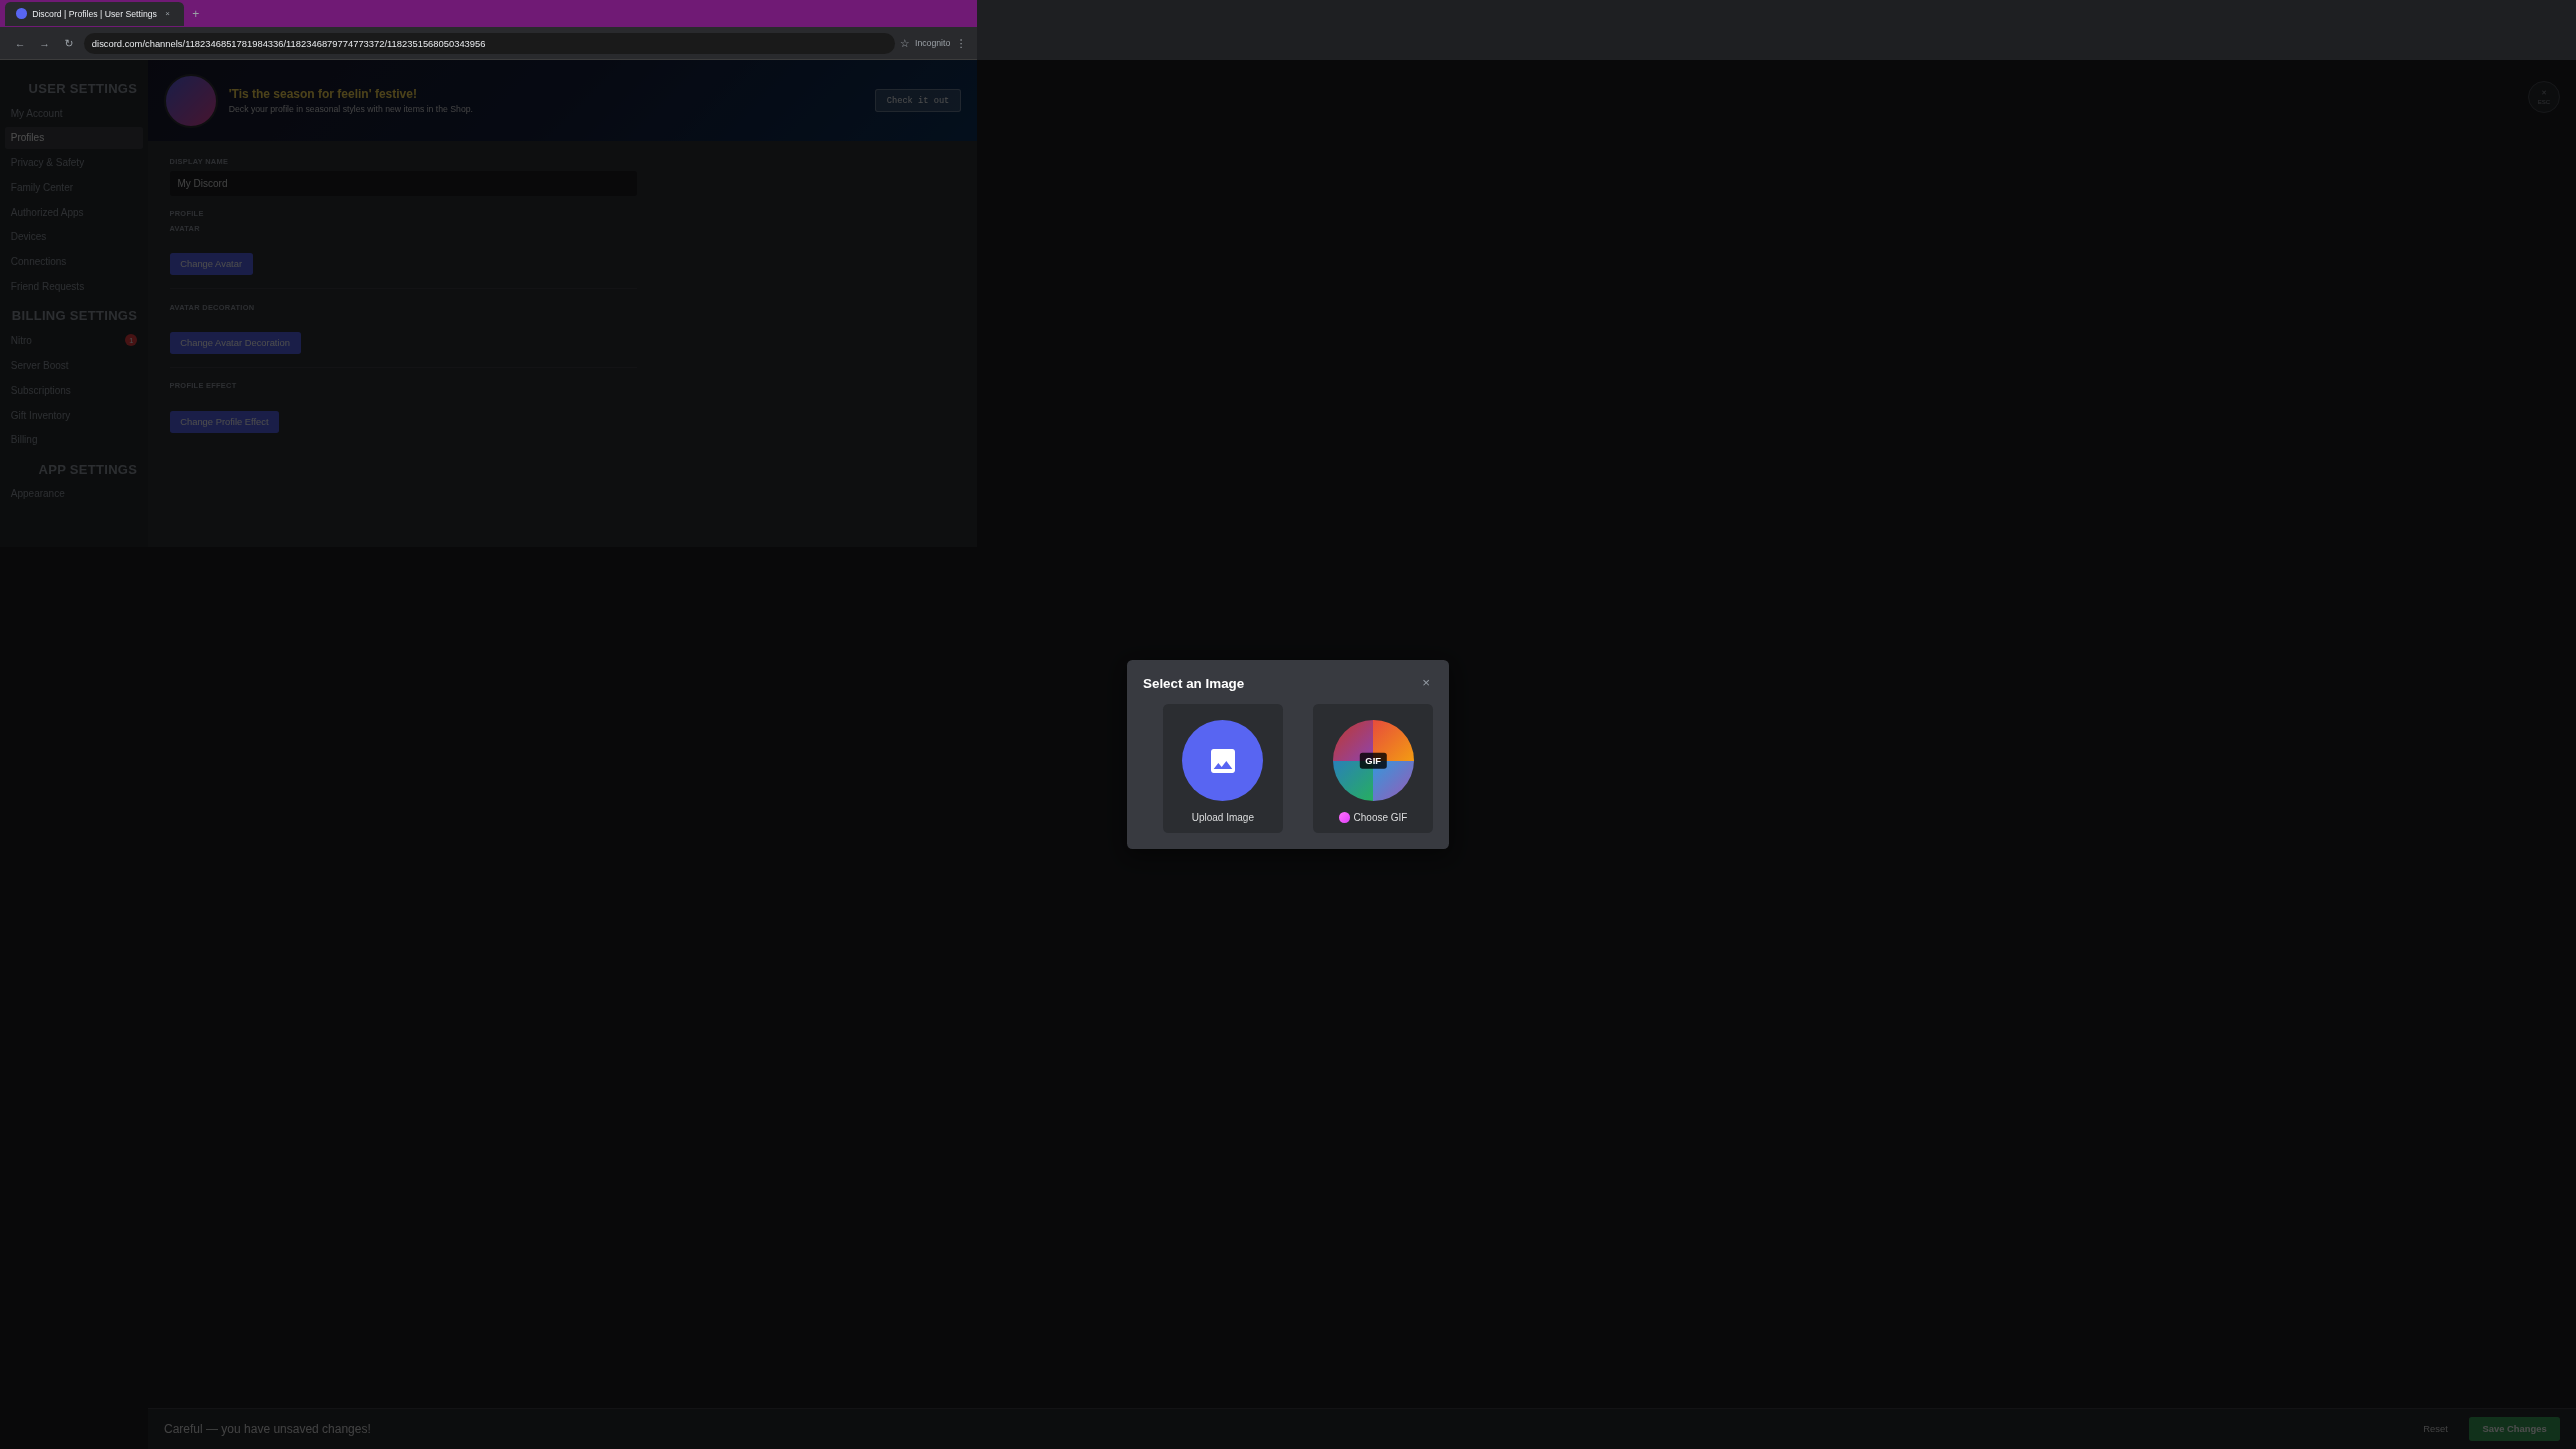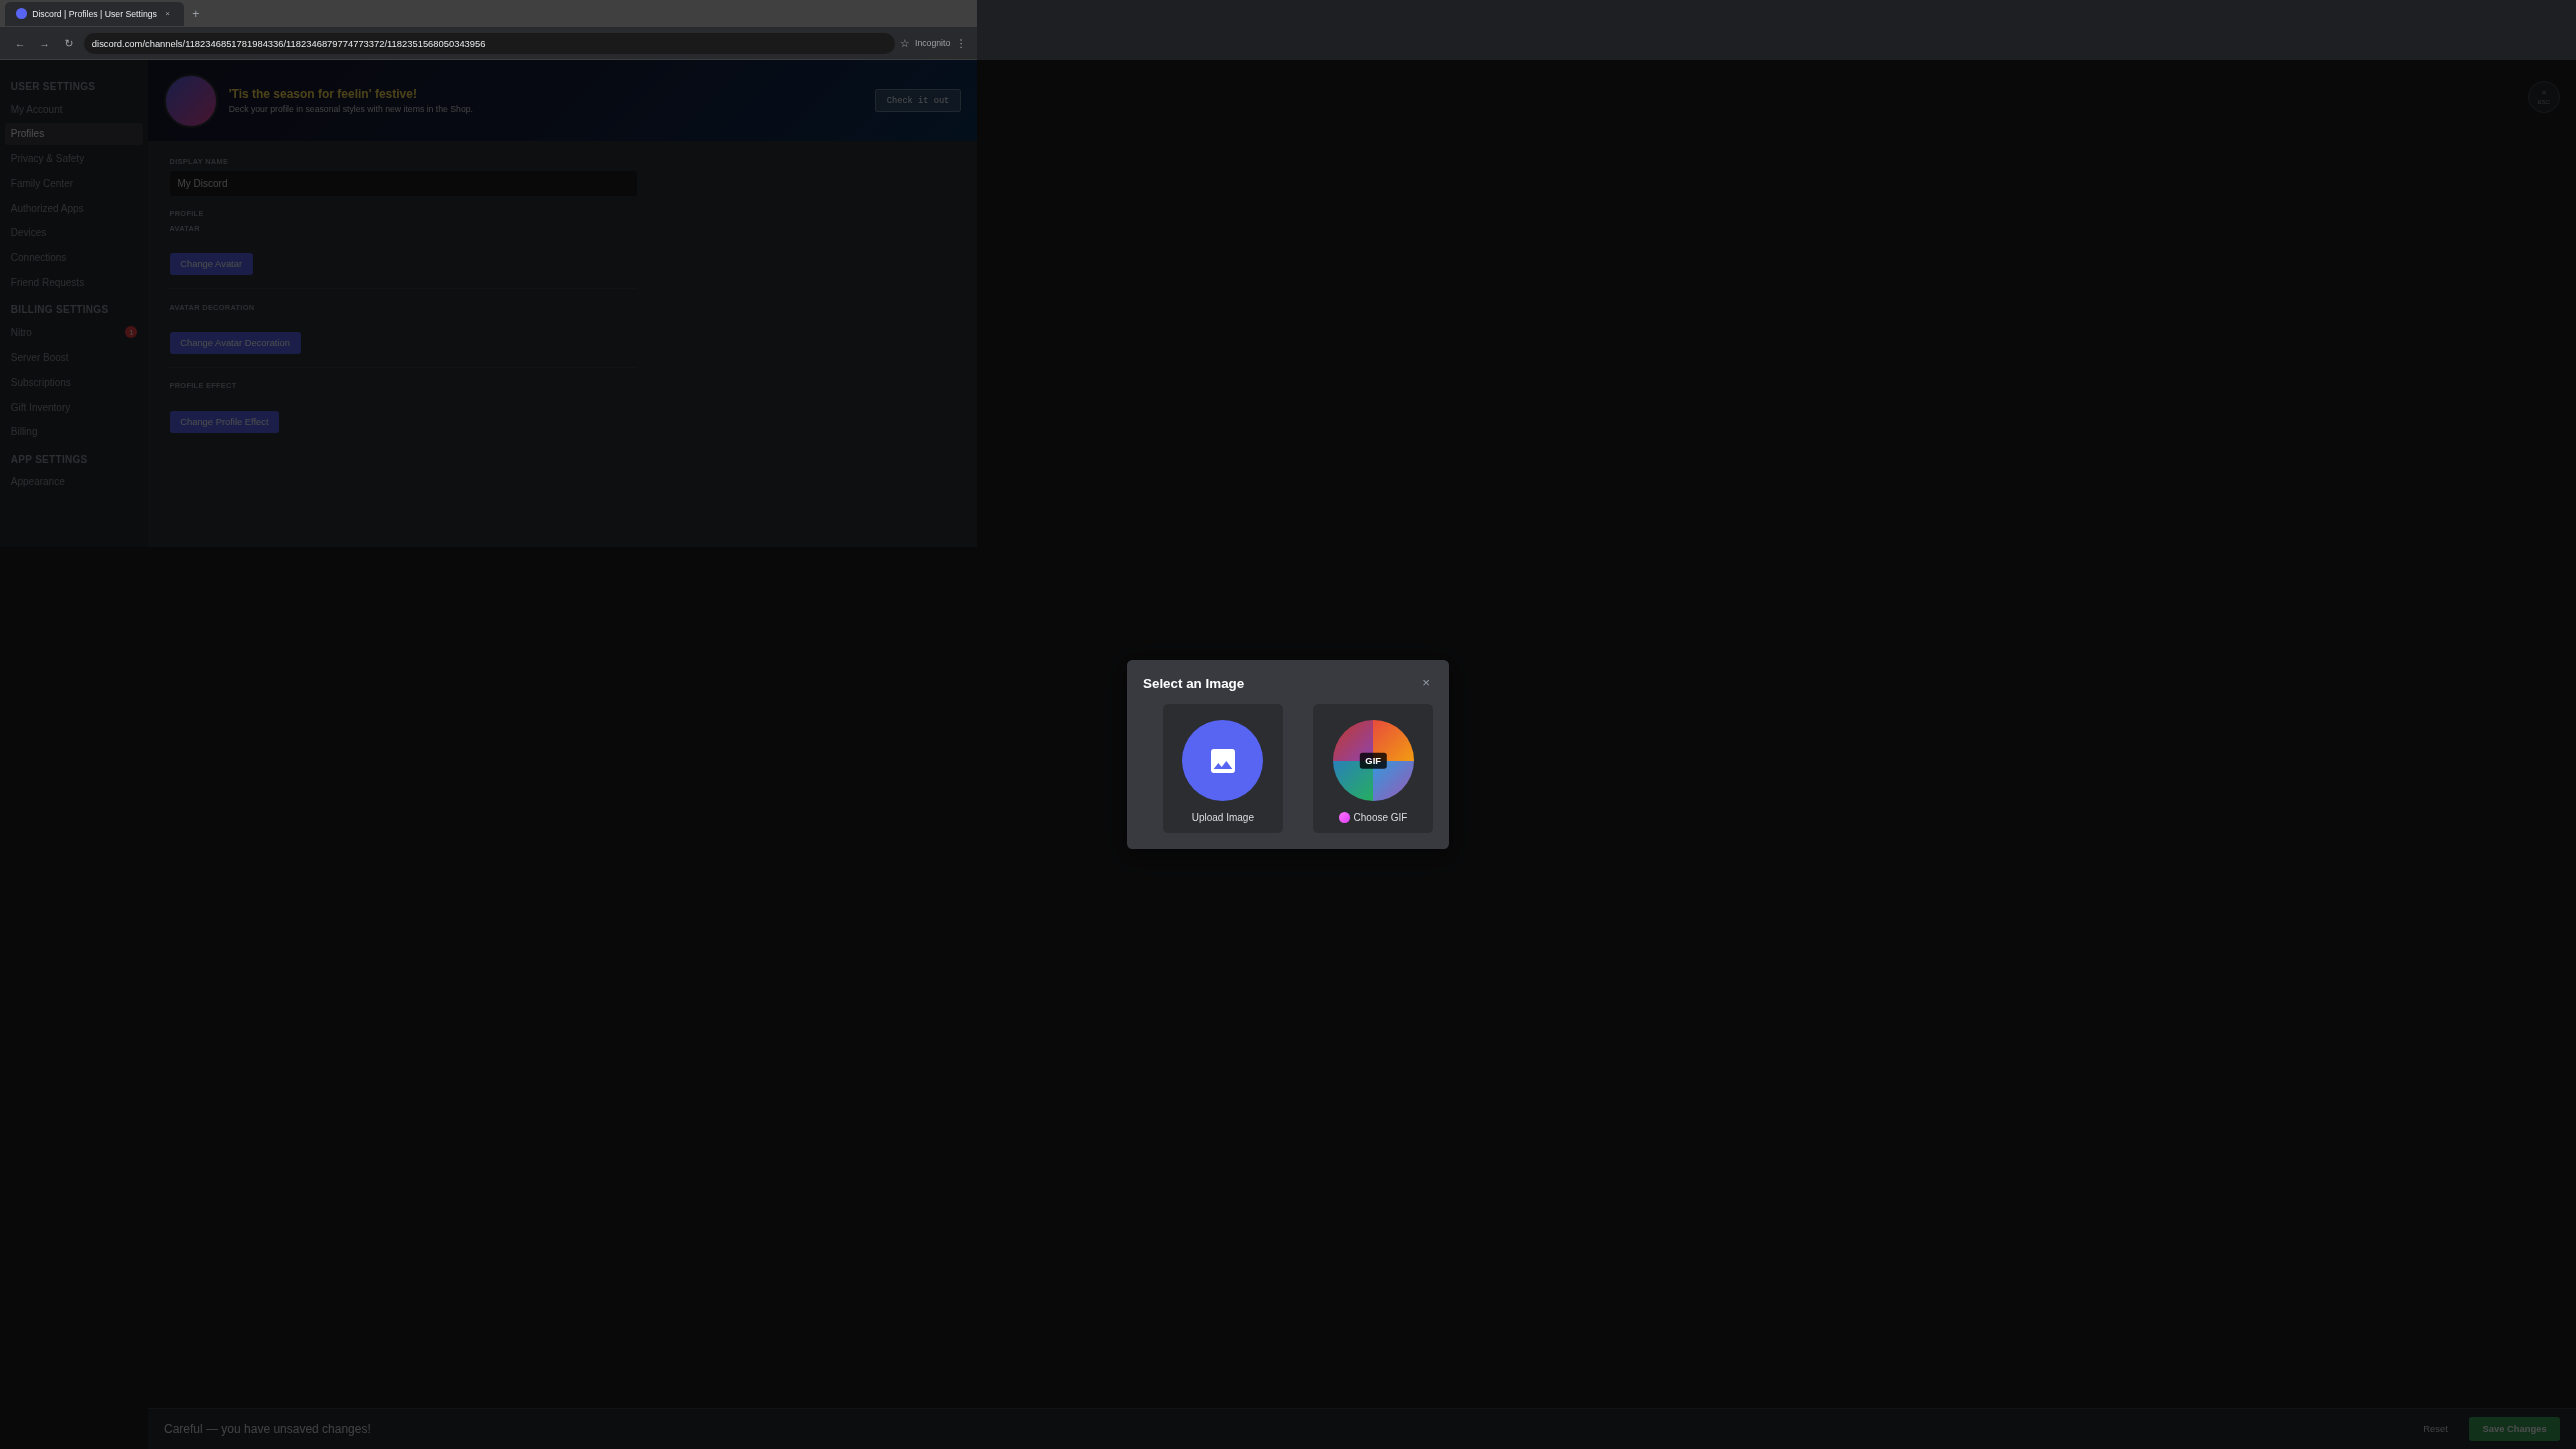--- a/index.html
+++ b/index.html
@@ -8,21 +8,21 @@
       background: #1e1f22;
       color: #dcddde;
       width: 977px;
       height: 547px;
       overflow: hidden;
       position: relative;
     }
 
     
     .browser-chrome {
-      background: #404040;
+      background: #701a75;
       height: 60px;
       display: flex;
       flex-direction: column;
       border-bottom: 0.7px solid #3c3c3c;
     }
     .tab-bar {
       display: flex;
       align-items: center;
       height: 27px;
       padding: 0 5.4px;
@@ -115,27 +115,28 @@
 
     
     .sidebar {
       width: 148px;
       background: #2b2d31;
       padding: 10.7px 5.4px;
       flex-shrink: 0;
       overflow-y: auto;
     }
     .sidebar-section-label {
-      font-size: 10px;
+      font-size: 13px;
       font-weight: 700;
       color: #949ba4;
       text-transform: uppercase;
       letter-spacing: 0.3px;
       padding: 5.4px 5.4px 2.7px;
       margin-top: 5.4px;
+      text-align: right;
     }
     .sidebar-item {
       padding: 5.4px 5.4px;
       border-radius: 2.7px;
       cursor: pointer;
       font-size: 10px;
       color: #949ba4;
       display: flex;
       align-items: center;
       gap: 5.4px;

